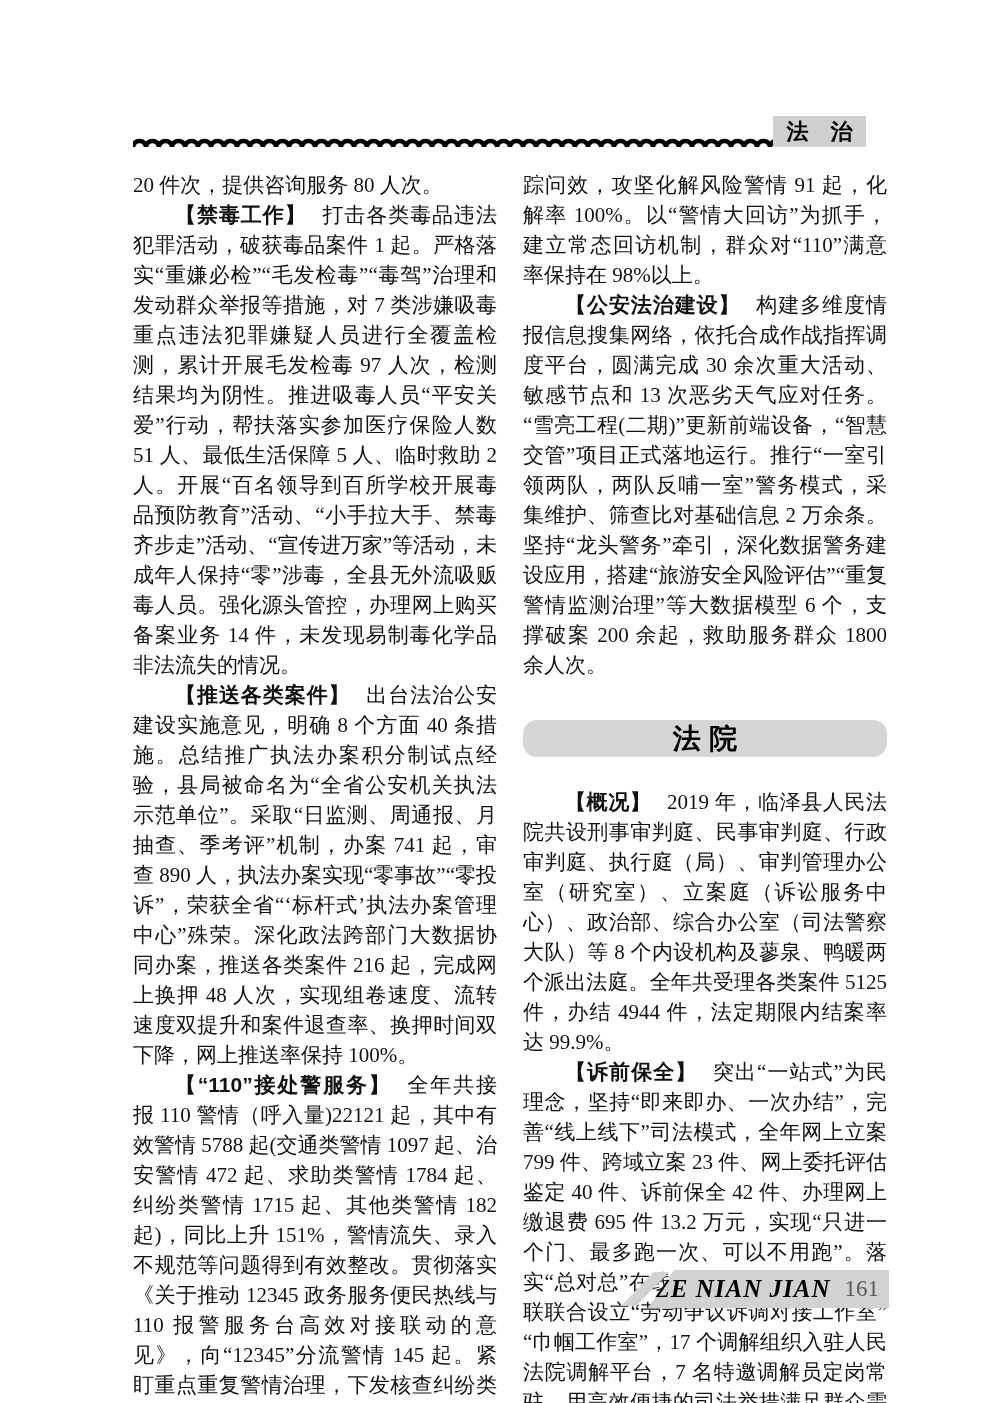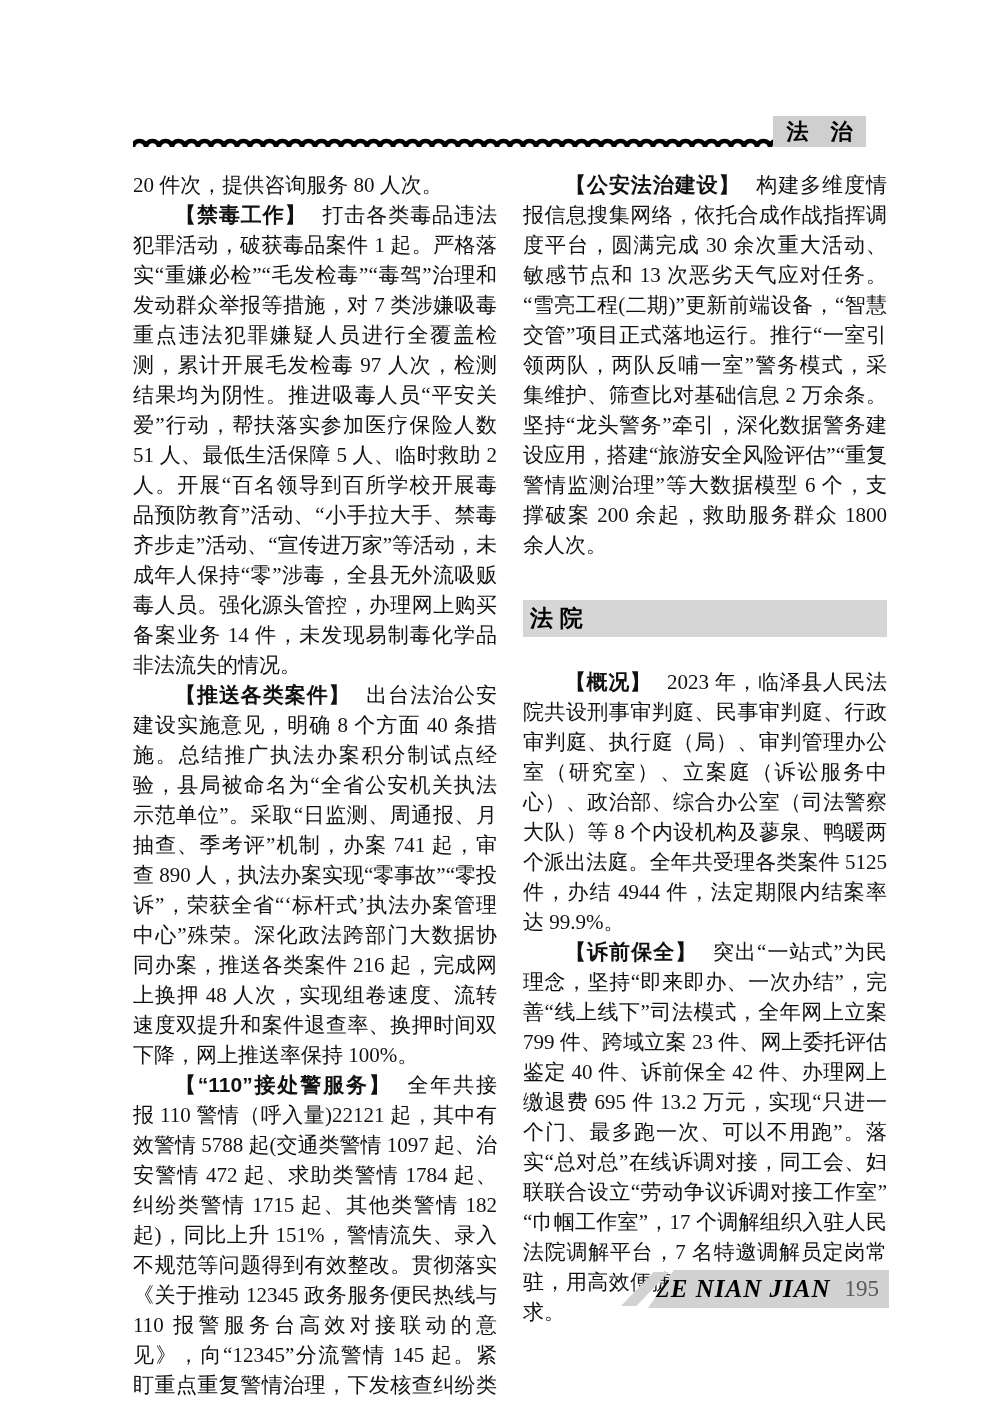--- a/index.html
+++ b/index.html
@@ -42,24 +42,24 @@
   }
   p.attribution{
     text-align:right;
     text-indent:0;
     margin-top:0;
   }
   .section-bar{
     margin:40px 0 30px 0;
     height:37px;line-height:37px;
     background:#d6d6d6;
-    text-align:left;
+    text-align:center;
     font-family:"Liberation Sans","DejaVu Sans",sans-serif;
-    font-weight:bold;font-size:23px;color:#000;
-    letter-spacing:0.3em;text-indent:0.3em;
+    font-weight:bold;font-size:28px;color:#000;
+    letter-spacing:0.3em;text-indent:0.3em;border-radius:14px;
   }
   
   .footer-stripe{
     position:absolute;left:621px;top:1272px;
     width:48px;height:34px;
     background:#d2d2d2;
     clip-path:polygon(68% 0,100% 0,32% 100%,0 100%);
   }
   .footer-banner{
     position:absolute;left:648px;top:1270px;
@@ -98,27 +98,28 @@
   <div class="columns">
 
     <div class="col">
       <p class="plain">20 件次，提供咨询服务 80 人次。</p>
       <p class="entry"><span class="hd">【禁毒工作】</span><span>打击各类毒品违法犯罪活动，破获毒品案件 1 起。严格落实“重嫌必检”“毛发检毒”“毒驾”治理和发动群众举报等措施，对 7 类涉嫌吸毒重点违法犯罪嫌疑人员进行全覆盖检测，累计开展毛发检毒 97 人次，检测结果均为阴性。推进吸毒人员“平安关爱”行动，帮扶落实参加医疗保险人数 51 人、最低生活保障 5 人、临时救助 2 人。开展“百名领导到百所学校开展毒品预防教育”活动、“小手拉大手、禁毒齐步走”活动、“宣传进万家”等活动，未成年人保持“零”涉毒，全县无外流吸贩毒人员。强化源头管控，办理网上购买备案业务 14 件，未发现易制毒化学品非法流失的情况。</span></p>
       <p class="entry"><span class="hd">【推送各类案件】</span><span>出台法治公安建设实施意见，明确 8 个方面 40 条措施。总结推广执法办案积分制试点经验，县局被命名为“全省公安机关执法示范单位”。采取“日监测、周通报、月抽查、季考评”机制，办案 741 起，审查 890 人，执法办案实现“零事故”“零投诉”，荣获全省“‘标杆式’执法办案管理中心”殊荣。深化政法跨部门大数据协同办案，推送各类案件 216 起，完成网上换押 48 人次，实现组卷速度、流转速度双提升和案件退查率、换押时间双下降，网上推送率保持 100%。</span></p>
       <p class="entry"><span class="hd">【“110”接处警服务】</span><span>全年共接报 110 警情（呼入量)22121 起，其中有效警情 5788 起(交通类警情 1097 起、治安警情 472 起、求助类警情 1784 起、纠纷类警情 1715 起、其他类警情 182 起)，同比上升 151%，警情流失、录入不规范等问题得到有效整改。贯彻落实《关于推动 12345 政务服务便民热线与 110 报警服务台高效对接联动的意见》，向“12345”分流警情 145 起。紧盯重点重复警情治理，下发核查纠纷类警情 400 余条，找回失踪人员 2 人。强化跟</span></p>
     </div>
 
     <div class="col">
+      <p class="plain">踪问效，攻坚化解风险警情 91 起，化解率 100%。以“警情大回访”为抓手，建立常态回访机制，群众对“110”满意率保持在 98%以上。</p>
       <p class="entry"><span class="hd">【公安法治建设】</span><span>构建多维度情报信息搜集网络，依托合成作战指挥调度平台，圆满完成 30 余次重大活动、敏感节点和 13 次恶劣天气应对任务。“雪亮工程(二期)”更新前端设备，“智慧交管”项目正式落地运行。推行“一室引领两队，两队反哺一室”警务模式，采集维护、筛查比对基础信息 2 万余条。坚持“龙头警务”牵引，深化数据警务建设应用，搭建“旅游安全风险评估”“重复警情监测治理”等大数据模型 6 个，支撑破案 200 余起，救助服务群众 1800 余人次。</span></p>
       <div class="section-bar">法院</div>
-      <p class="entry"><span class="hd">【概况】</span><span>2023 年，临泽县人民法院共设刑事审判庭、民事审判庭、行政审判庭、执行庭（局）、审判管理办公室（研究室）、立案庭（诉讼服务中心）、政治部、综合办公室（司法警察大队）等 8 个内设机构及蓼泉、鸭暖两个派出法庭。全年共受理各类案件 5125 件，办结 4944 件，法定期限内结案率达 99.9%。</span></p>
+      <p class="entry"><span class="hd">【概况】</span><span>2019 年，临泽县人民法院共设刑事审判庭、民事审判庭、行政审判庭、执行庭（局）、审判管理办公室（研究室）、立案庭（诉讼服务中心）、政治部、综合办公室（司法警察大队）等 8 个内设机构及蓼泉、鸭暖两个派出法庭。全年共受理各类案件 5125 件，办结 4944 件，法定期限内结案率达 99.9%。</span></p>
       <p class="entry"><span class="hd">【诉前保全】</span><span>突出“一站式”为民理念，坚持“即来即办、一次办结”，完善“线上线下”司法模式，全年网上立案 799 件、跨域立案 23 件、网上委托评估鉴定 40 件、诉前保全 42 件、办理网上缴退费 695 件 13.2 万元，实现“只进一个门、最多跑一次、可以不用跑”。落实“总对总”在线诉调对接，同工会、妇联联合设立“劳动争议诉调对接工作室”“巾帼工作室”，17 个调解组织入驻人民法院调解平台，7 名特邀调解员定岗常驻，用高效便捷的司法举措满足群众需求。</span></p>
     </div>
 
   </div>
 
   <div class="footer-stripe"></div>
   <div class="footer-banner">
     <span class="footer-title">LIN ZE NIAN JIAN</span>
-    <span class="footer-page">195</span>
+    <span class="footer-page">161</span>
   </div>
 
 </div>
 
 </body></html>

